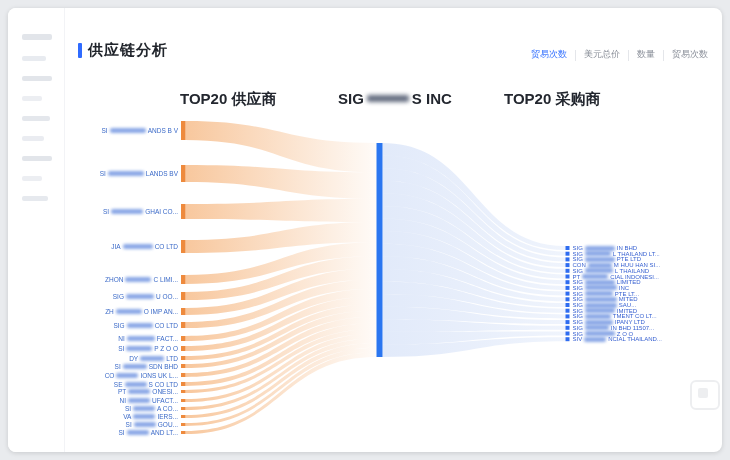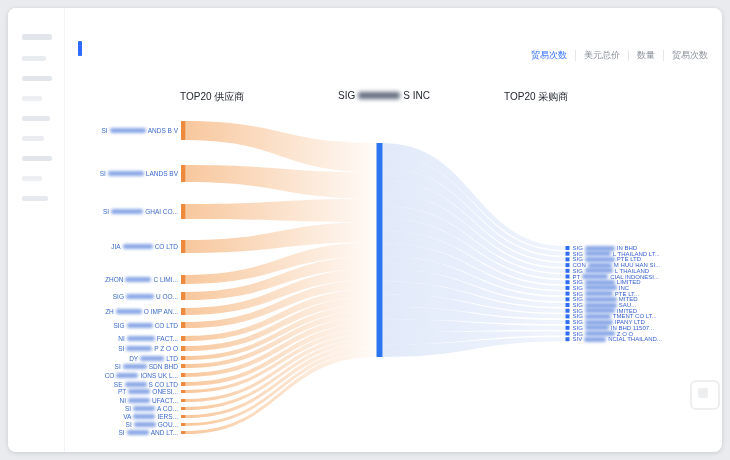--- a/index.html
+++ b/index.html
@@ -13,27 +13,27 @@
   #dot-zoom{left:29px;background:#30c651;}
   
   #sidebar{position:absolute;left:8px;top:8px;width:56px;height:444px;
     border-right:1px solid #f2f3f6;border-radius:8px 0 0 8px;background:#fff;}
   .skel{position:absolute;left:14px;height:5px;border-radius:2px;background:#e6e9ee;}
   
   #title-wrap{position:absolute;left:78px;top:41px;display:flex;align-items:center;gap:6px;}
   #title-accent{width:4px;height:15px;background:#2f6bff;border-radius:1px;}
   #page-title{margin:0;font-size:15px;font-weight:700;color:#20242b;letter-spacing:1px;}
   
-  #tabs{position:absolute;right:22px;top:50px;display:flex;align-items:center;}
+  #tabs{position:absolute;right:22px;top:50px;display:flex;align-items:center;font-family:Liberation Mono, monospace;}
   .tab{font-size:9px;color:#8a8f99;padding:0 8px;border-right:1px solid #e4e6ea;
     cursor:pointer;text-decoration:none;line-height:11px;}
   .tab.last{border-right:none;padding-right:0;}
   .tab.active{color:#3370ff;}
   
-  .col-header{position:absolute;top:90px;font-size:10px;font-weight:400;color:#23272f;
+  .col-header{position:absolute;top:90px;font-size:15px;font-weight:700;color:#23272f;
     white-space:nowrap;}
   #header-left{left:180px;}
   #header-center{left:338px;display:flex;align-items:center;gap:3px;}
   #header-right{left:504px;}
   
   #sankey-svg{position:absolute;left:0;top:0;}
   .lbl{position:absolute;display:flex;align-items:center;gap:2px;white-space:nowrap;}
   .sup{font-size:6.5px;color:#3b6ac8;height:9px;}
   .buy{font-size:6px;color:#355fd0;height:8px;}
   .redact{display:inline-block;height:5px;border-radius:2px;background:#6d92e0;
@@ -339,20 +339,21 @@
       </div>
       <div class="lbl buy" style="left: 572.5px; top: 335.2px;">
         <span>SIV</span>
         <span class="redact" style="width: 22px;"></span>
         <span>NCIAL THAILAND...</span>
       </div>
     </div>
 
   <div id="title-wrap">
     <span id="title-accent"></span>
+    <h1 id="page-title">供应链分析</h1>
   </div>
 
   <div id="tabs">
     <a class="tab active">贸易次数</a>
     <a class="tab">美元总价</a>
     <a class="tab">数量</a>
     <a class="tab last">贸易次数</a>
   </div>
 
   <div class="col-header" id="header-left">TOP20 供应商</div>

